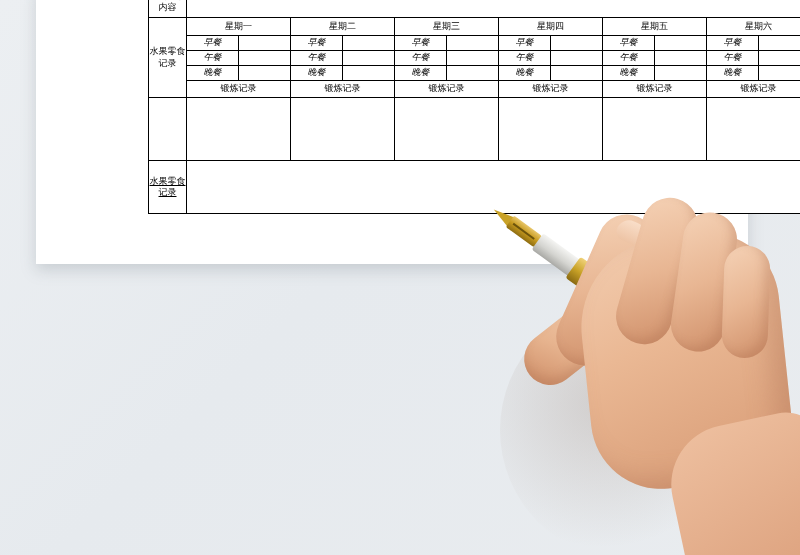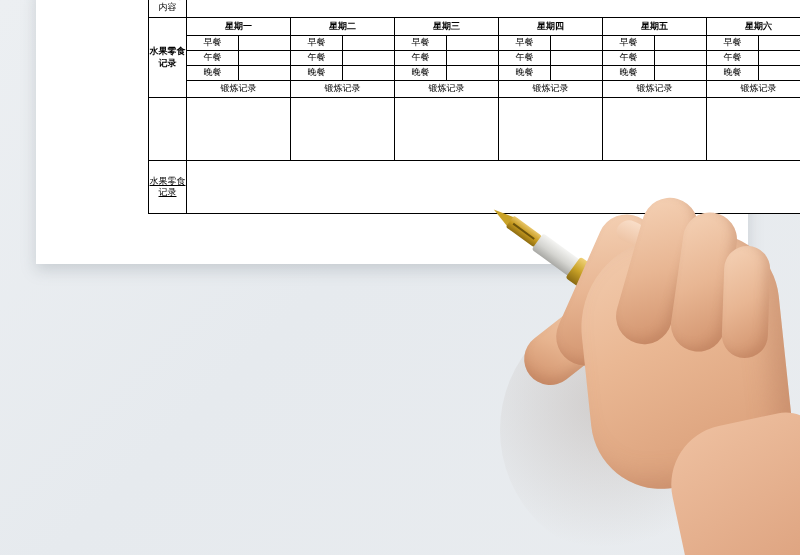--- a/index.html
+++ b/index.html
@@ -62,29 +62,30 @@
   }
   .rowlabel {
     width: 38px;
     font-size: 9px;
     line-height: 1.35;
     padding: 2px 3px;
     text-align: center;
   }
   .rowlabel span { display: block; }
 
-  .hdr td { height: 17px; font-size: 9px; font-weight: bold; }
+  .hdr td { height: 17px; font-size: 9px; }
 
   .mealcell {
     height: 15px;
     font-size: 8.5px;
   }
   .meal-left {
     width: 26px;
     text-align: center;
+    font-style: italic;
   }
 
   .exercise-row td { height: 16px; font-size: 9px; }
   .blank-row td { height: 62px; }
   .fruit-row td { height: 52px; text-decoration: underline; }
   .top-row td { height: 30px; }
 
   
   .hand-wrap {
     position: absolute;

